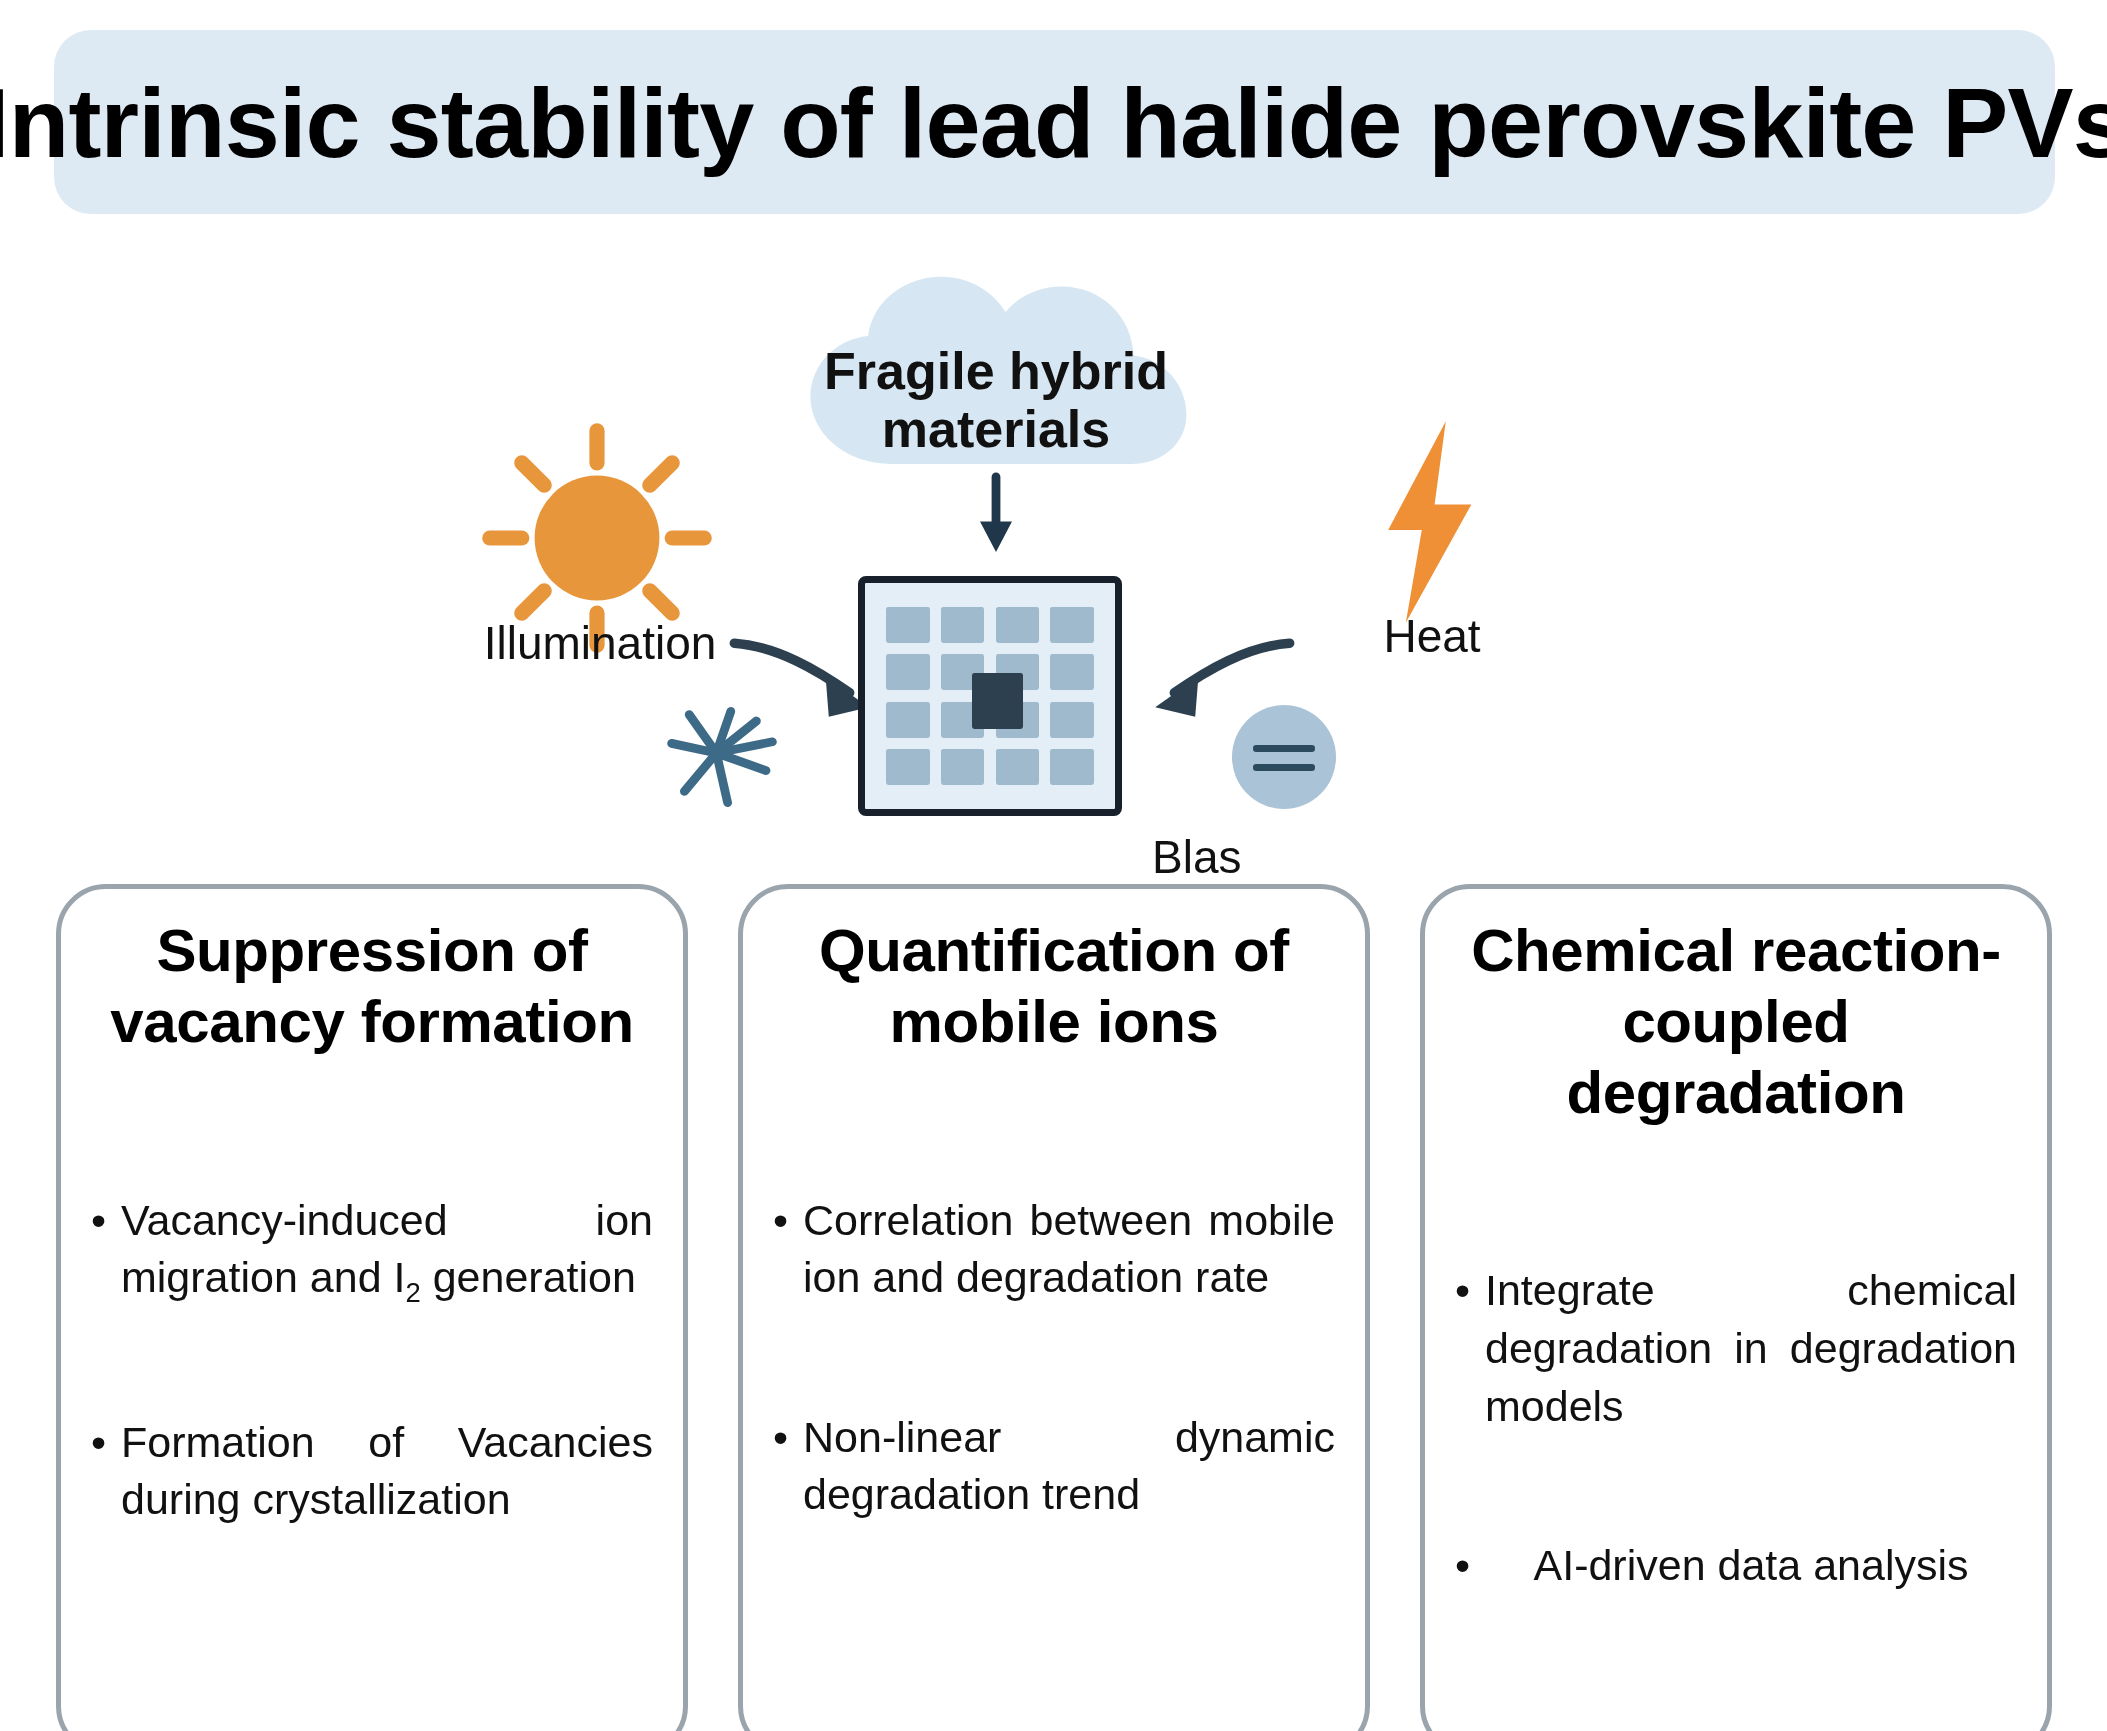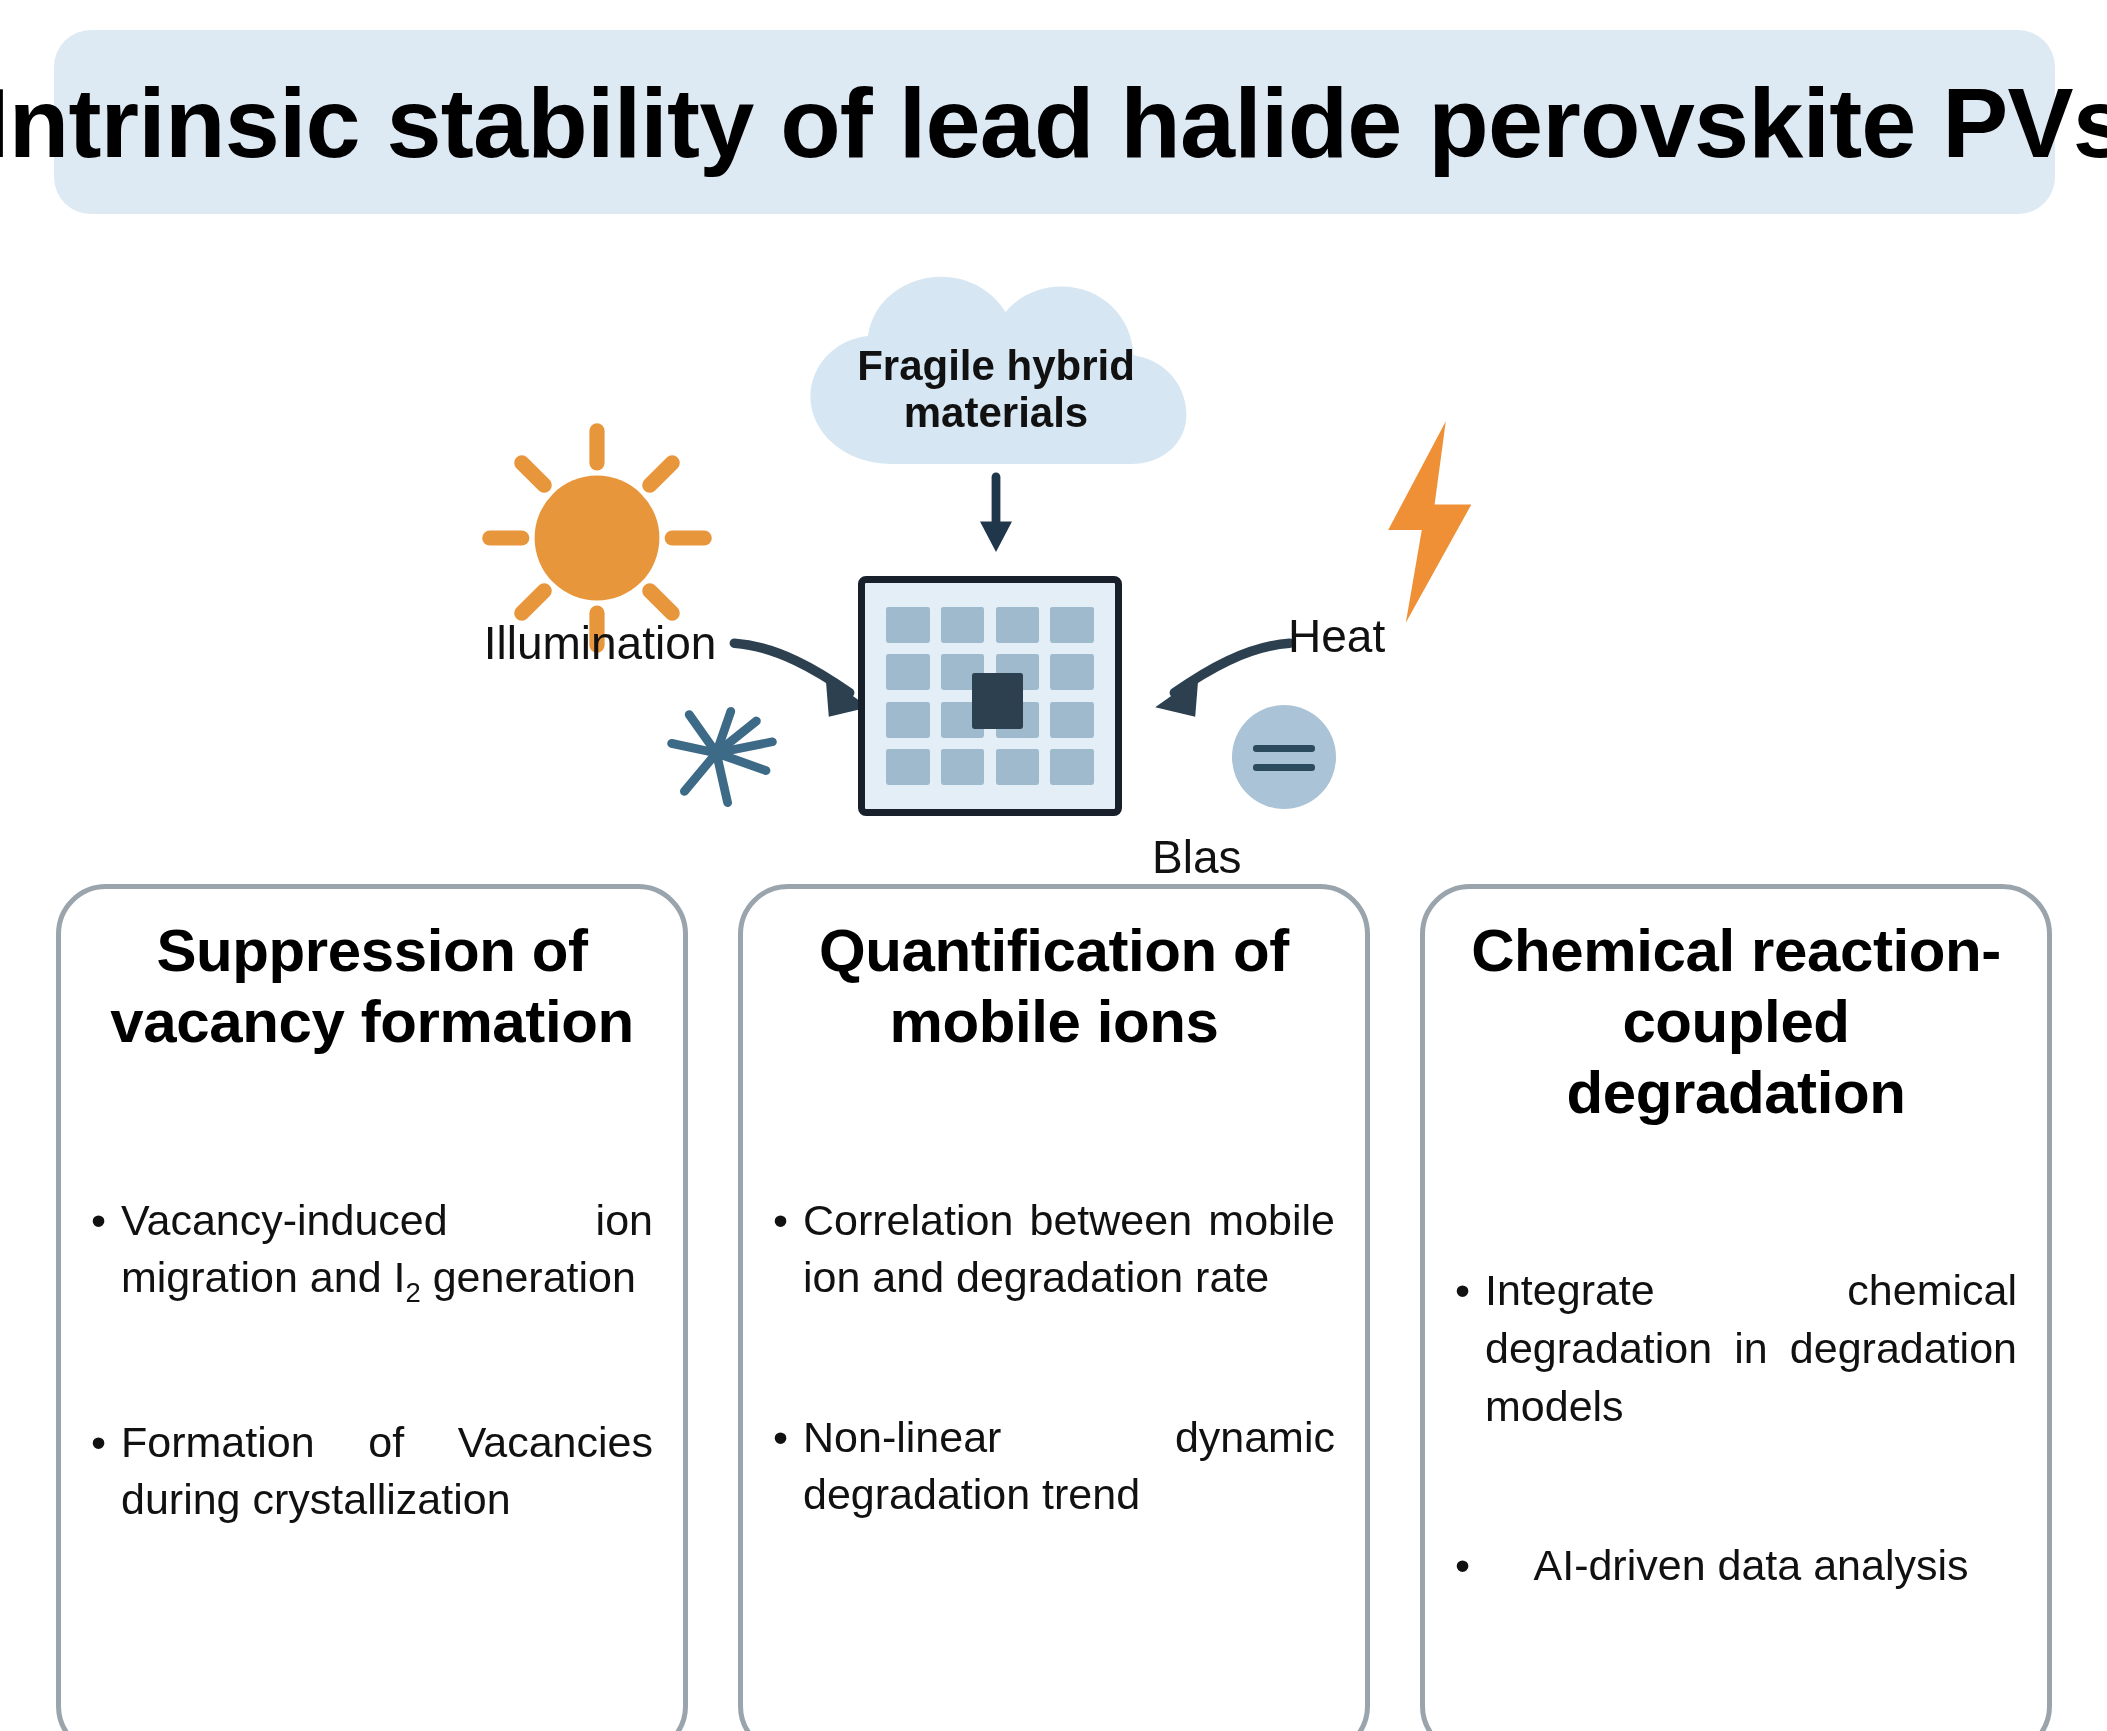--- a/index.html
+++ b/index.html
@@ -58,21 +58,21 @@
     width: 416px;
     height: 208px;
   }
   #cloud-svg { position: absolute; left: 0; top: 0; }
   #cloud-label {
     position: absolute;
     left: 0;
     top: 70px;
     width: 416px;
     text-align: center;
-    font-size: 42px;
+    font-size: 52px;
     font-weight: bold;
     color: #111111;
     line-height: 1.12;
     pointer-events: none;
   }
 
   
   #cloud-arrow {
     position: absolute;
     left: 952px;
@@ -168,21 +168,21 @@
     left: 1369px;
     top: 178px;
     width: 120px;
     height: 208px;
   }
   #heat-label {
     position: absolute;
     left: 1288px;
     top: 369px;
     width: 288px;
-    text-align: left;
+    text-align: center;
     font-size: 46px;
     color: #111111;
     white-space: nowrap;
   }
 
   
   #bias-group {
     position: absolute;
     left: 1232px;
     top: 465px;

